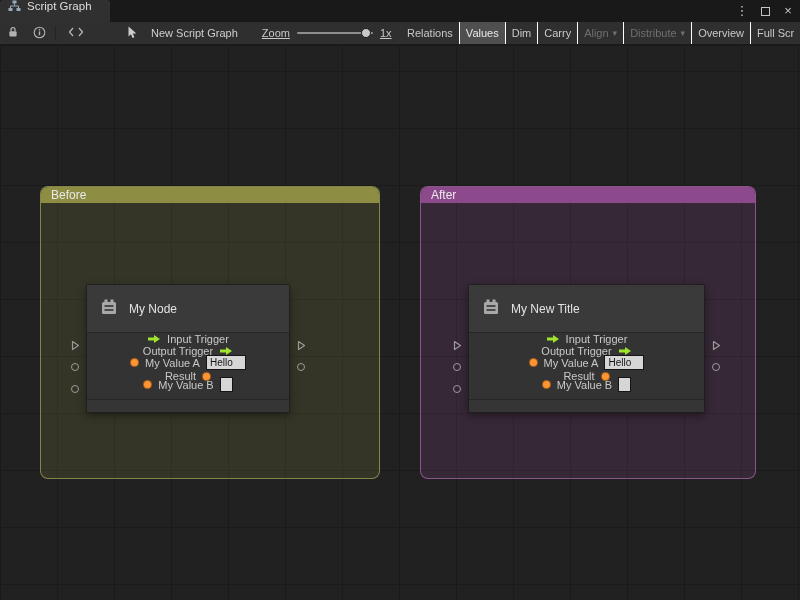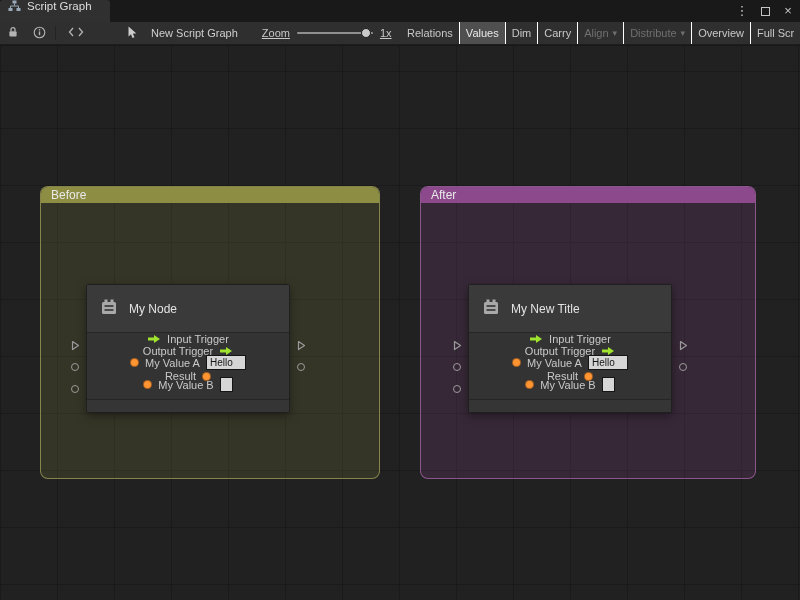--- a/index.html
+++ b/index.html
@@ -278,21 +278,21 @@
           </span>
       </div>
     </div>
   </div>
 
   <div class="group after" style="left:420px; top:140px; width:336px; height:293px;">
     <div class="group-header">
       <span>After</span>
     </div>
 
-    <div class="node" style="left:47px; top:97px; width:204px;">
+    <div class="node" style="left:47px; top:97px; width:237px;">
       <div class="node-header">
         <span>
           <svg width="20" height="20" viewBox="0 0 20 20">
             <rect x="5.5" y="2.5" width="3" height="3" fill="#a8a8a8"></rect>
             <rect x="11.5" y="2.5" width="3" height="3" fill="#a8a8a8"></rect>
             <rect x="3" y="5" width="14" height="12" rx="1.5" fill="#a8a8a8"></rect>
             <rect x="5.5" y="8" width="9" height="2" fill="#4a4a4a"></rect>
             <rect x="5.5" y="12" width="9" height="2" fill="#4a4a4a"></rect>
           </svg>
         </span>

